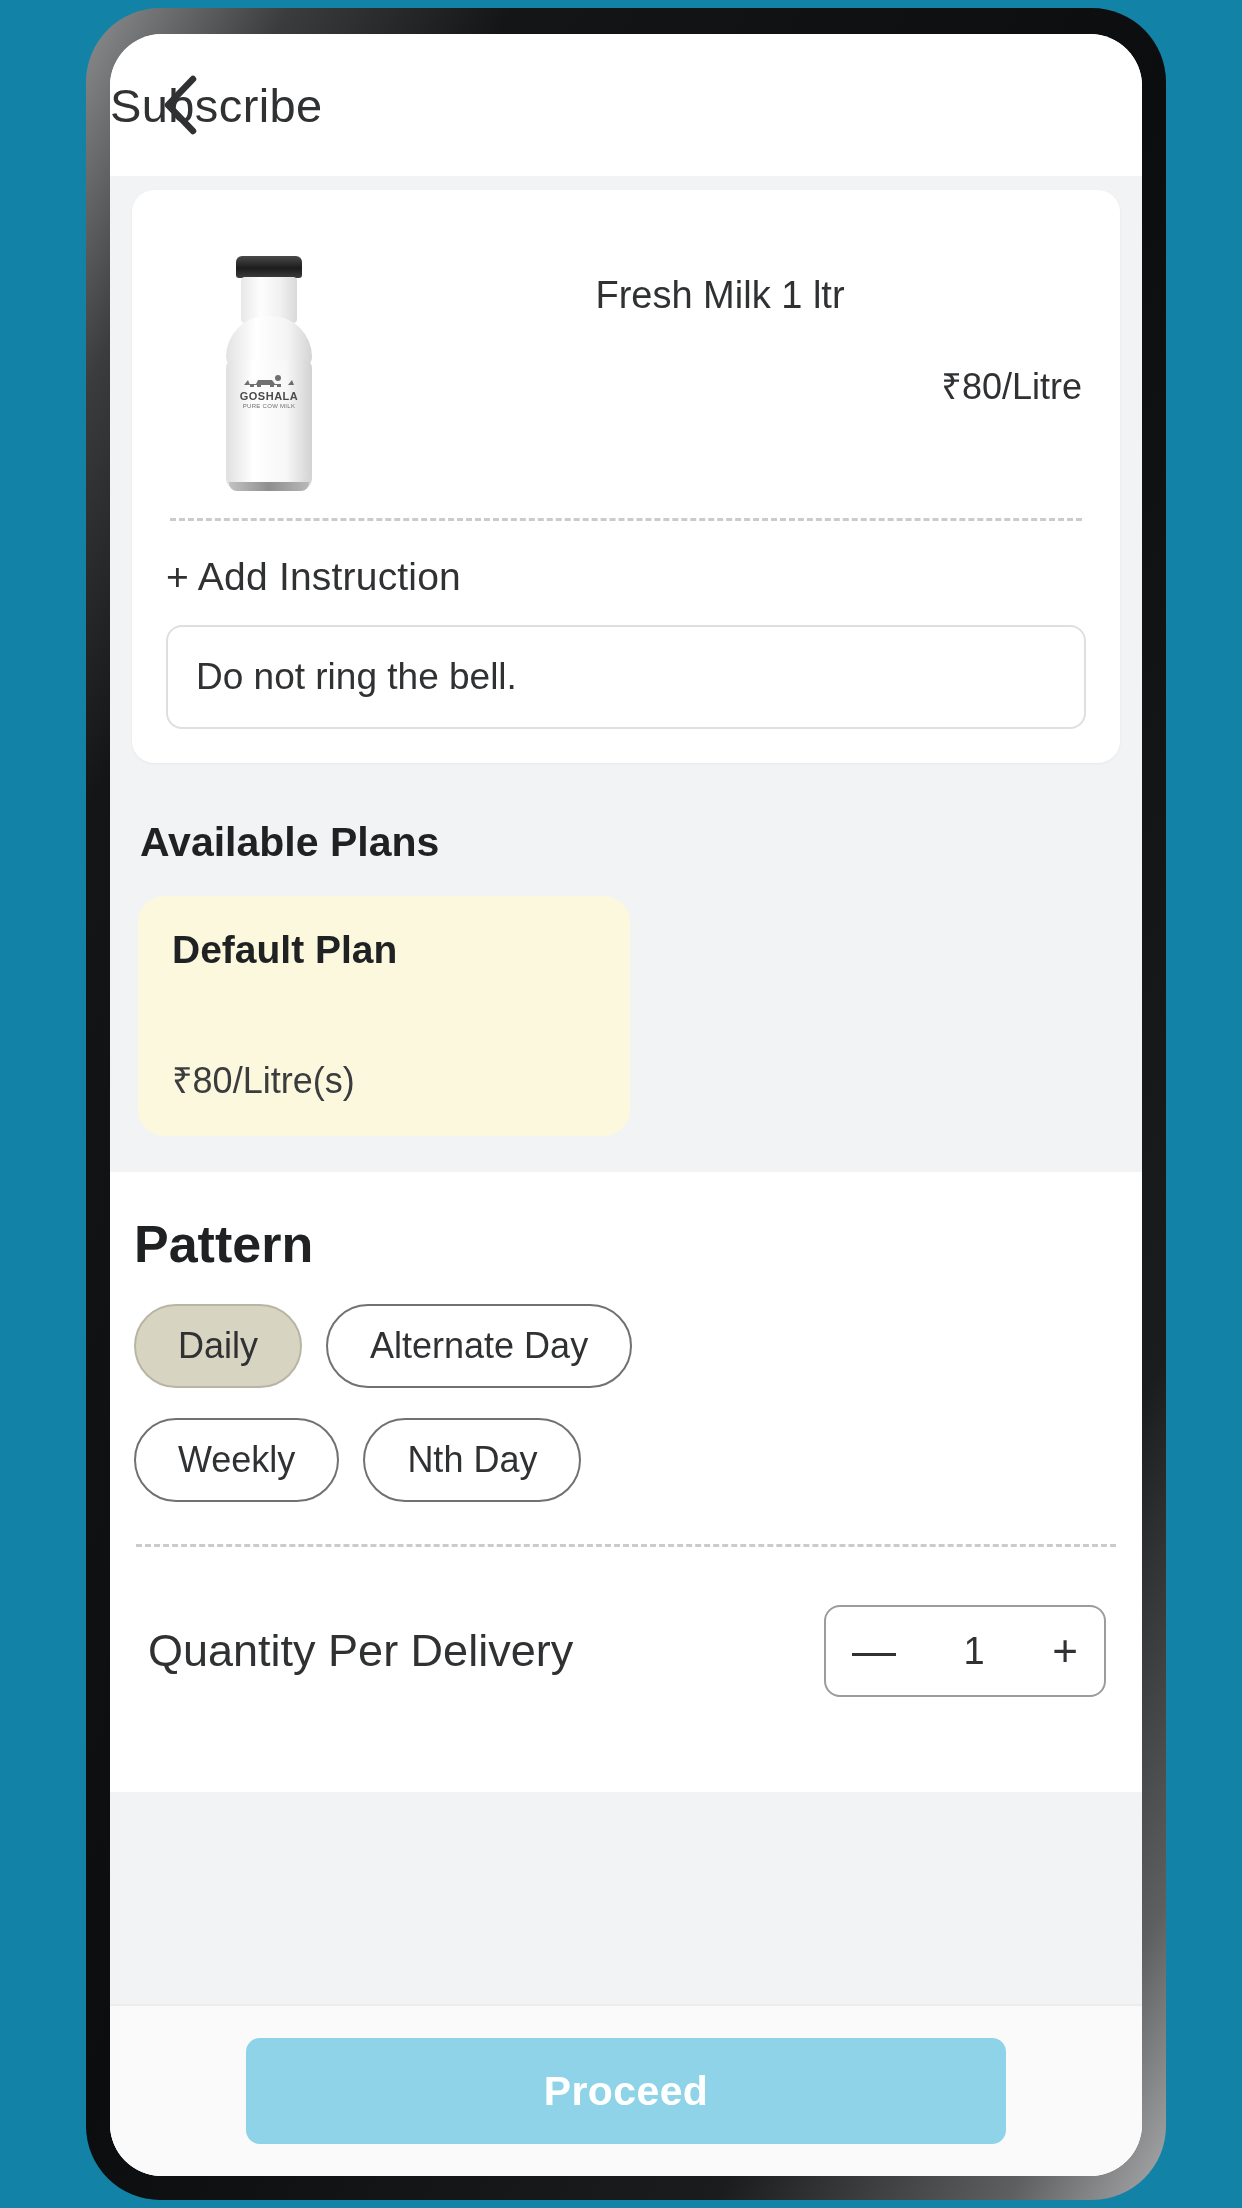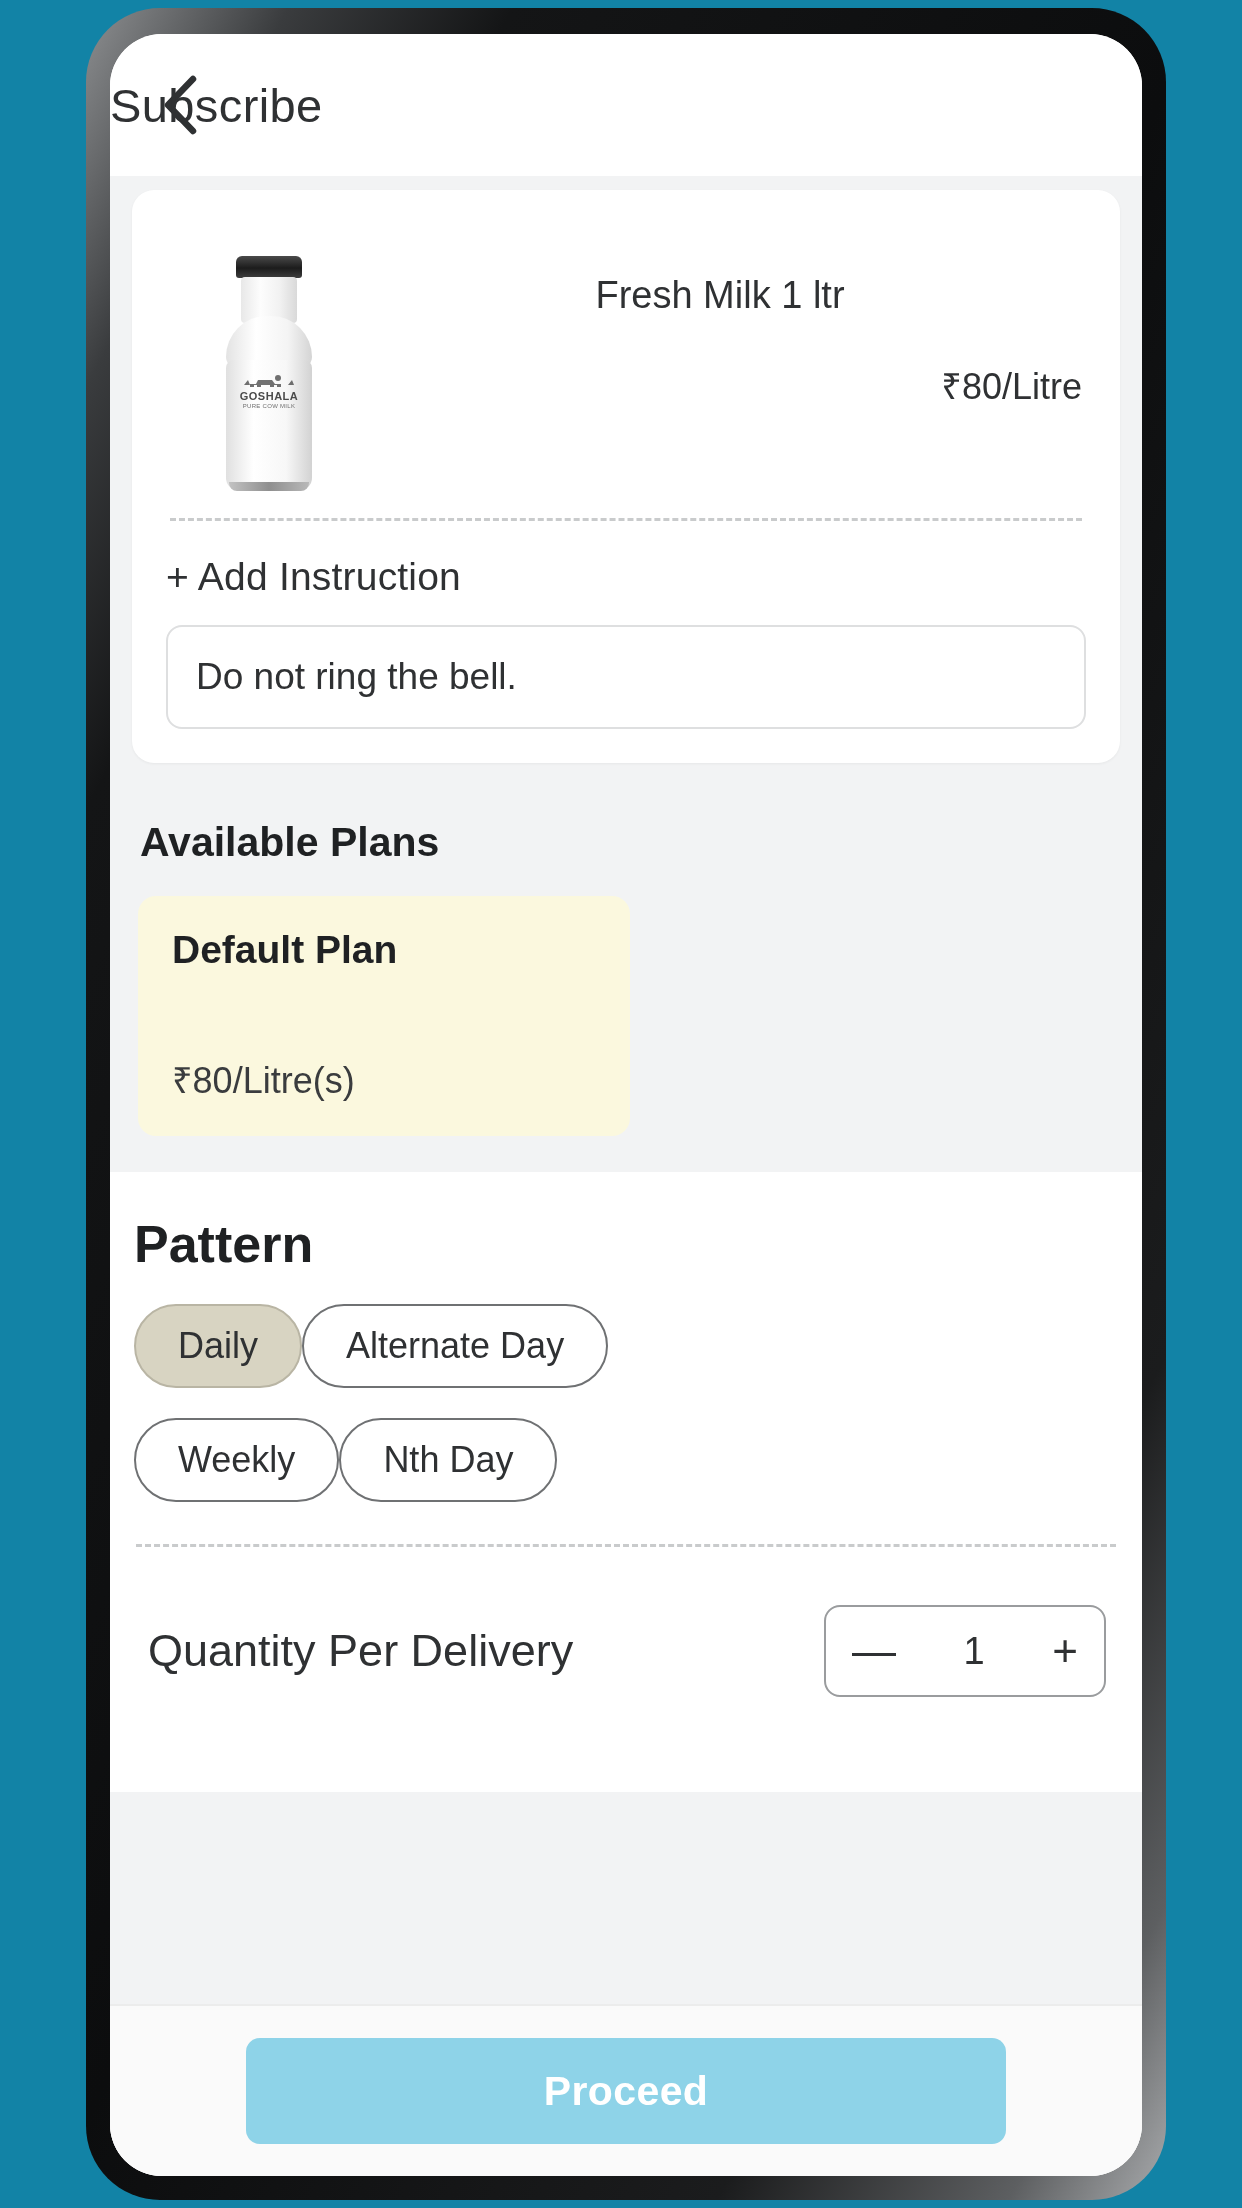--- a/index.html
+++ b/index.html
@@ -142,21 +142,21 @@
     font-size: 41px;
     font-weight: 700;
     color: #1f2123;
     margin-left: 2px;
   }
   #plan-list { margin-top: 30px; }
   .plan-card {
     width: 492px;
     height: 240px;
     background: #fbf8de;
-    border-radius: 18px;
+    border-radius: 26px;
     padding: 32px 34px;
     display: flex;
     flex-direction: column;
     justify-content: space-between;
     cursor: pointer;
   }
   .plan-name {
     font-size: 39px;
     font-weight: 700;
     color: #1f2123;
@@ -174,20 +174,21 @@
     min-height: 620px;
   }
   #pattern-title {
     font-size: 52px;
     font-weight: 700;
     color: #1f2123;
     margin-left: 2px;
   }
   .chip-row {
     display: flex;
+    gap: 24px;
     margin-top: 30px;
     margin-left: 2px;
   }
   .chip {
     height: 84px;
     border-radius: 44px;
     border: 2px solid #6f7173;
     background: #ffffff;
     display: flex;
     align-items: center;

